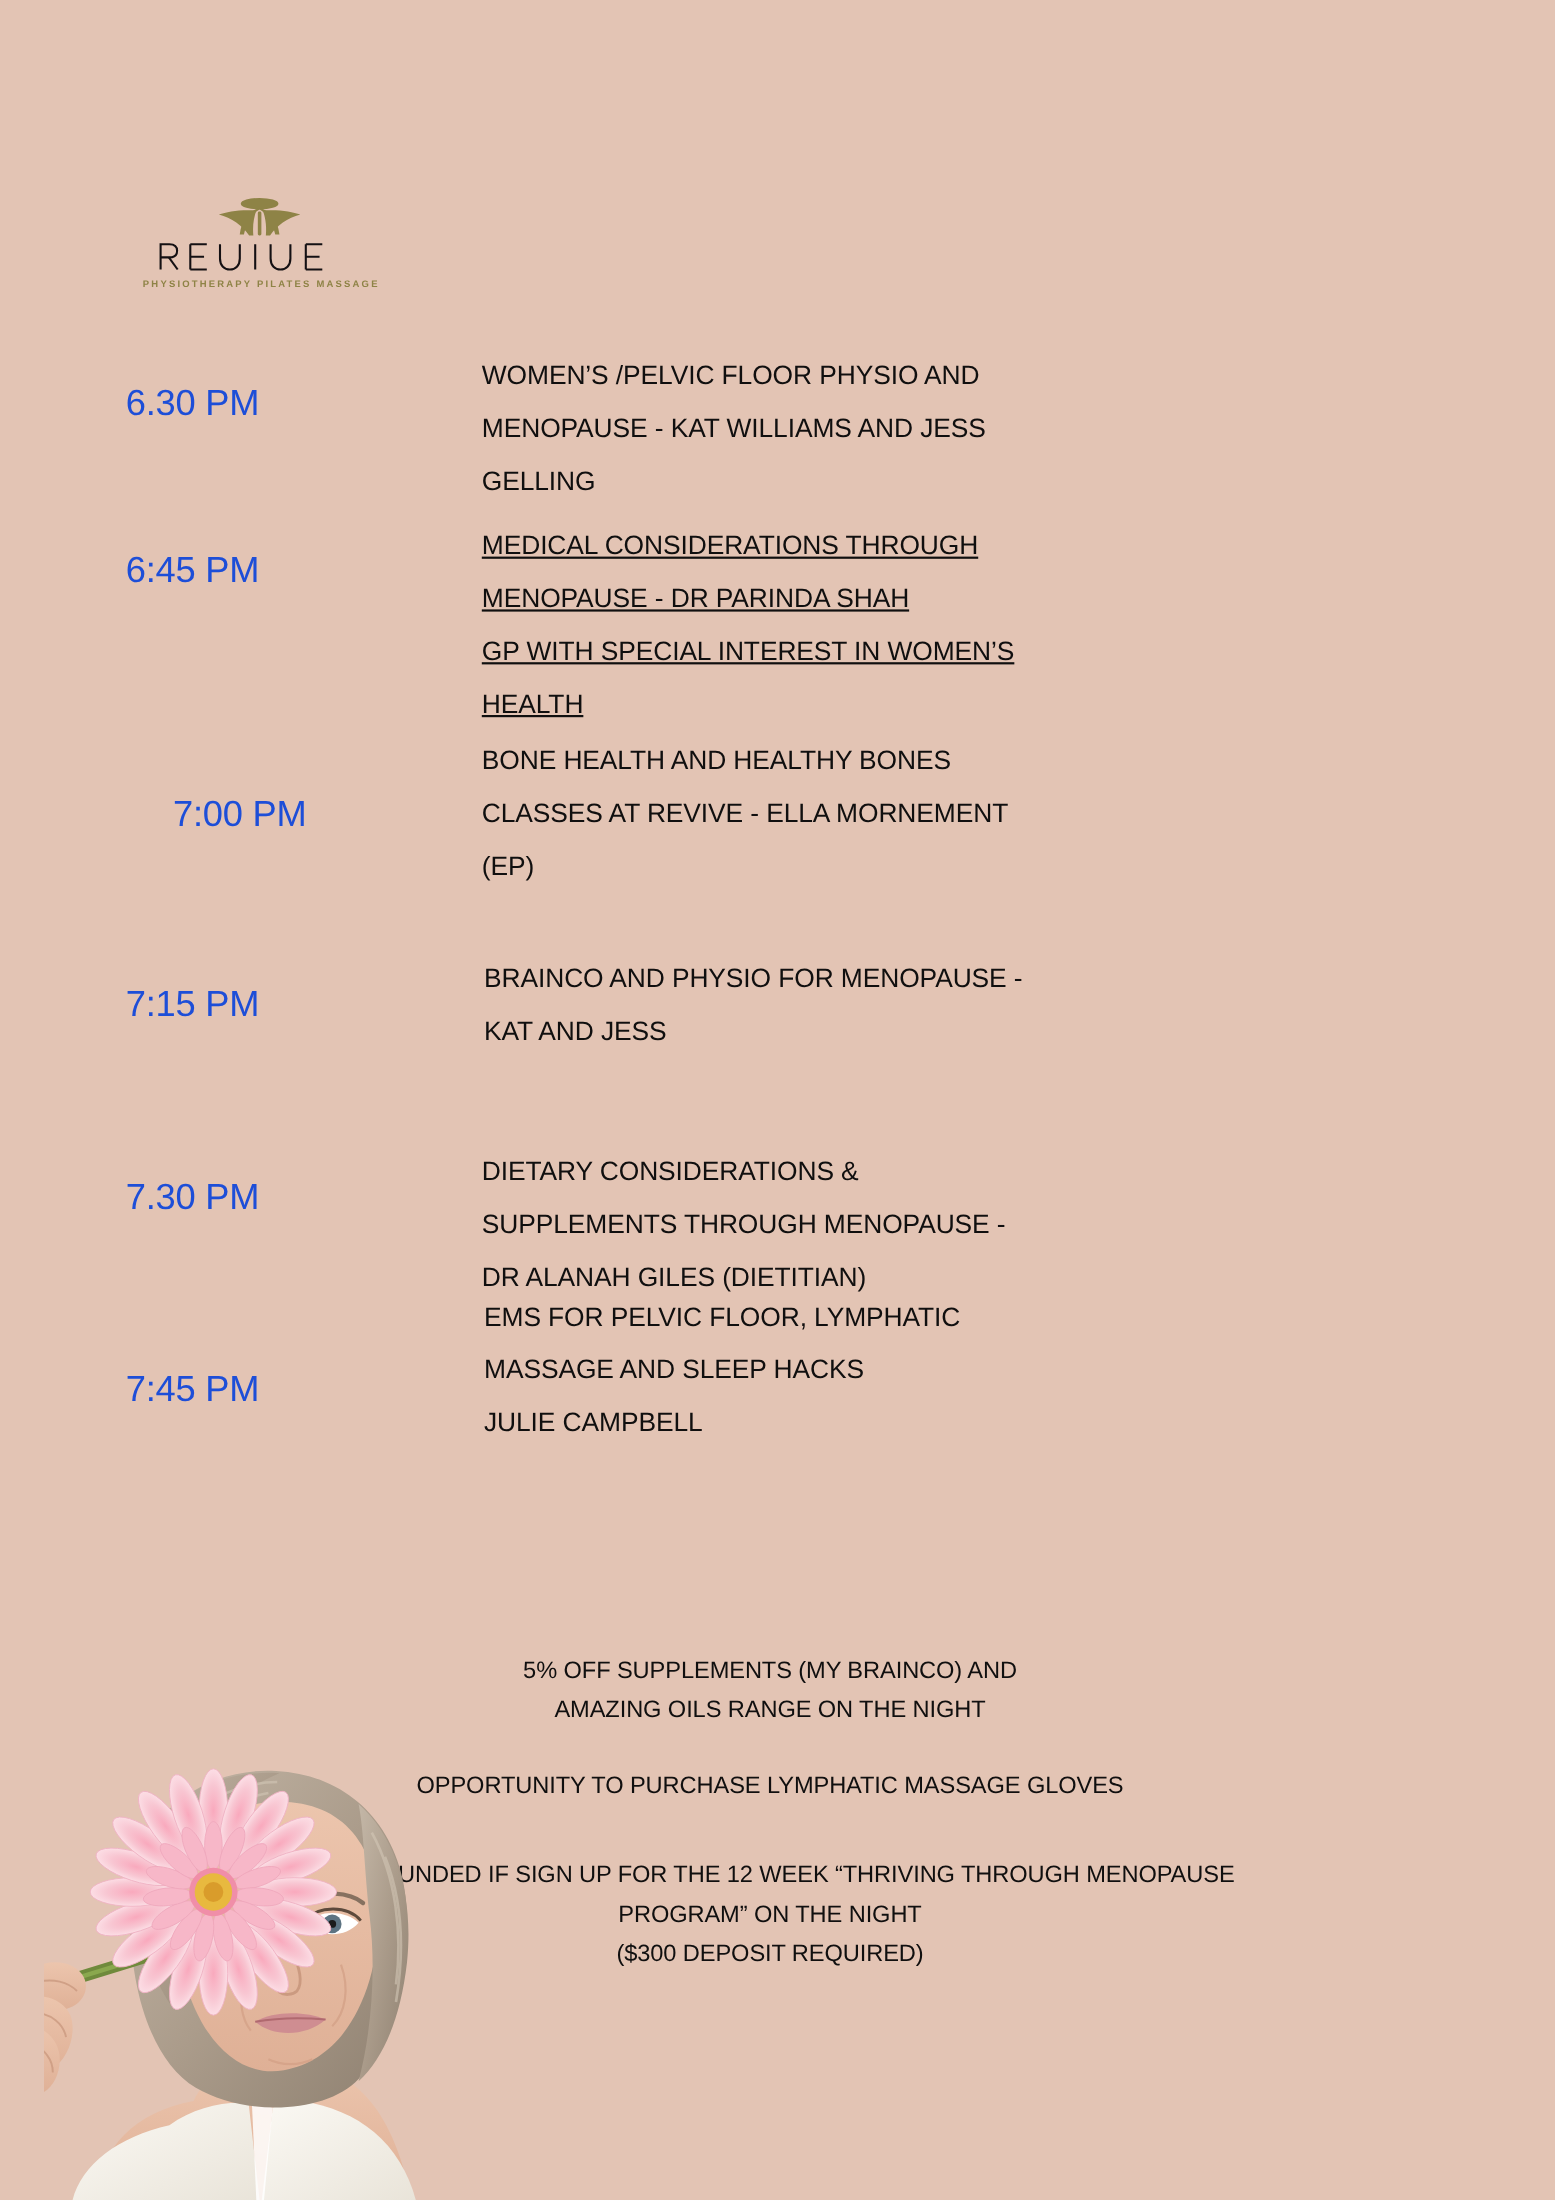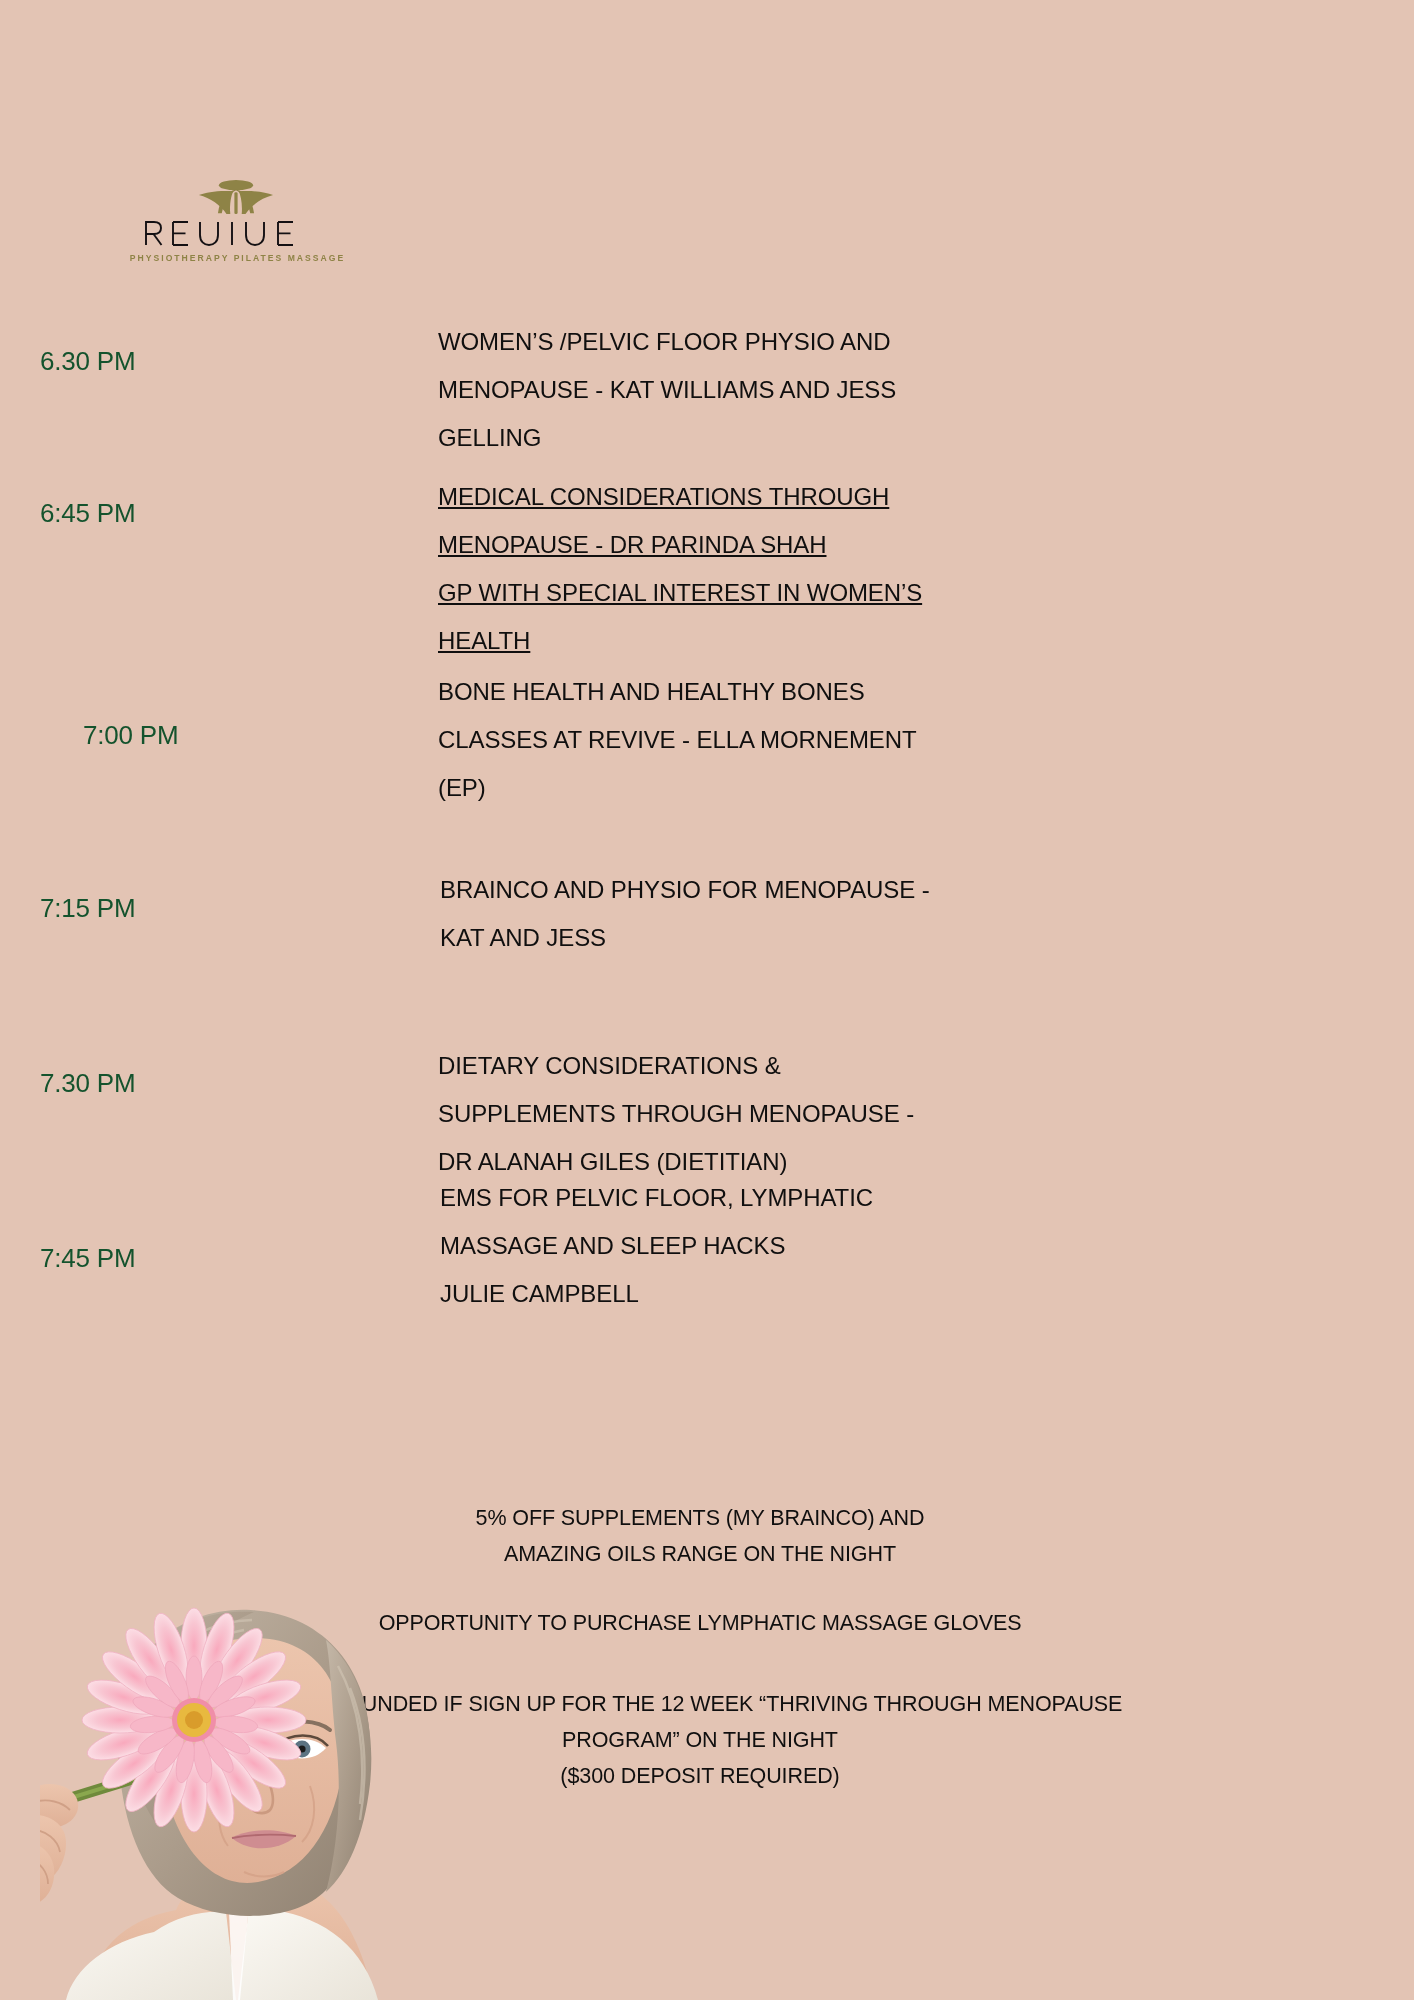--- a/index.html
+++ b/index.html
@@ -79,22 +79,23 @@
     top: 318px;
     width: 1414px;
   }
   .row {
     position: relative;
     display: block;
   }
   .row-time {
     position: absolute;
     width: 270px;
-    font-size: 26px;
-    color: #14532d;
+    text-align: center;
+    font-size: 33px;
+    color: #1d4ed8;
     font-weight: 400;
     letter-spacing: -0.2px;
     line-height: 1.2;
     font-family: "Liberation Sans", sans-serif;
   }
   .row-desc {
     position: absolute;
     left: 398px;
     width: 960px;
     font-size: 24px;

